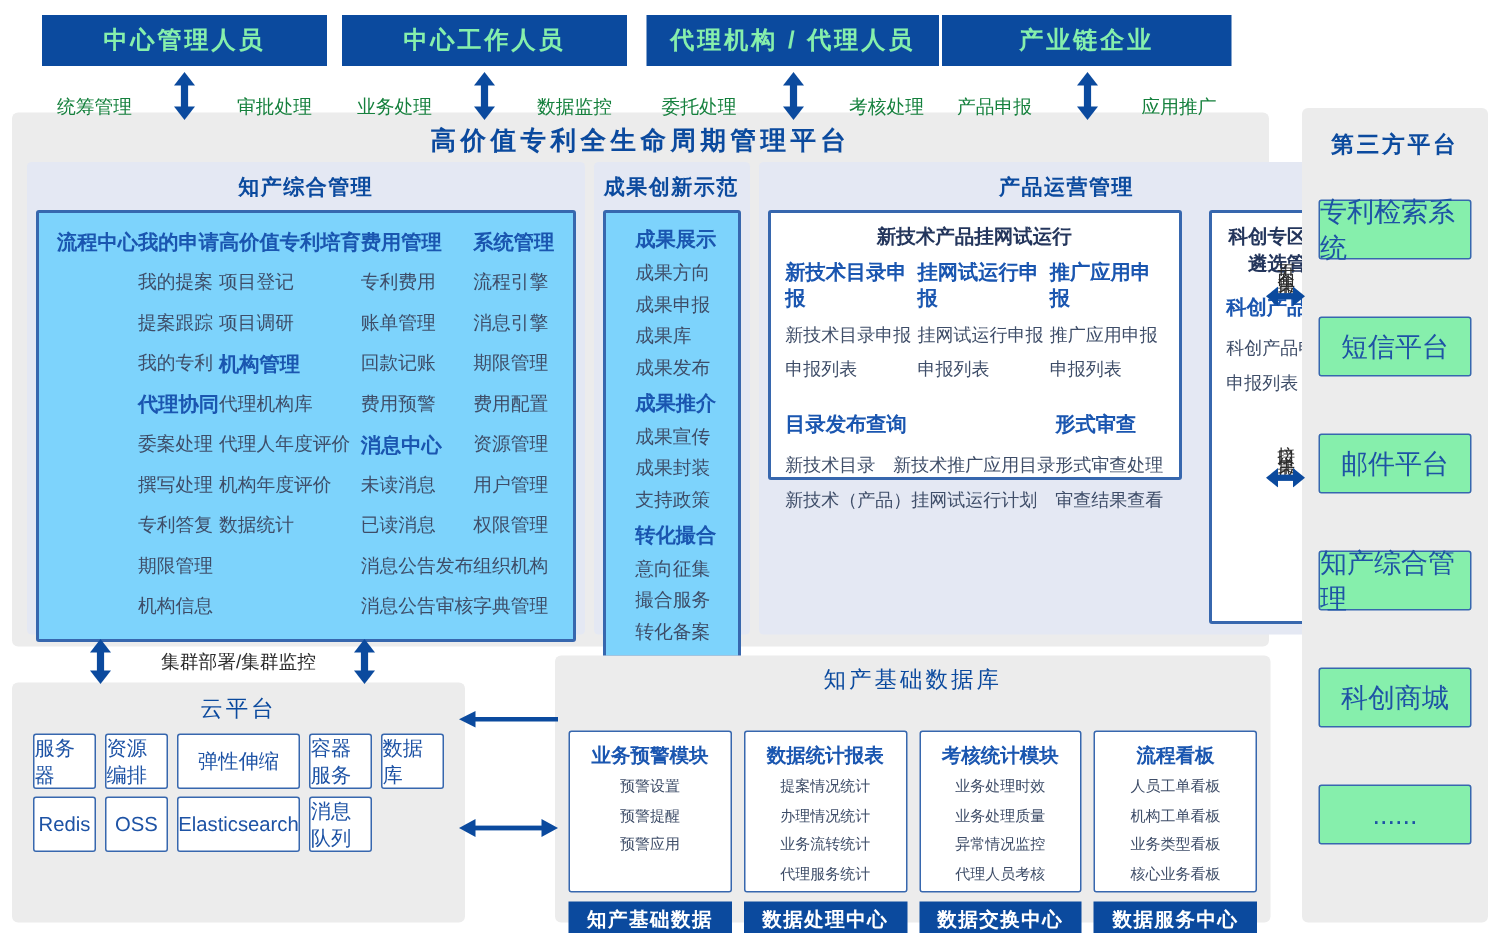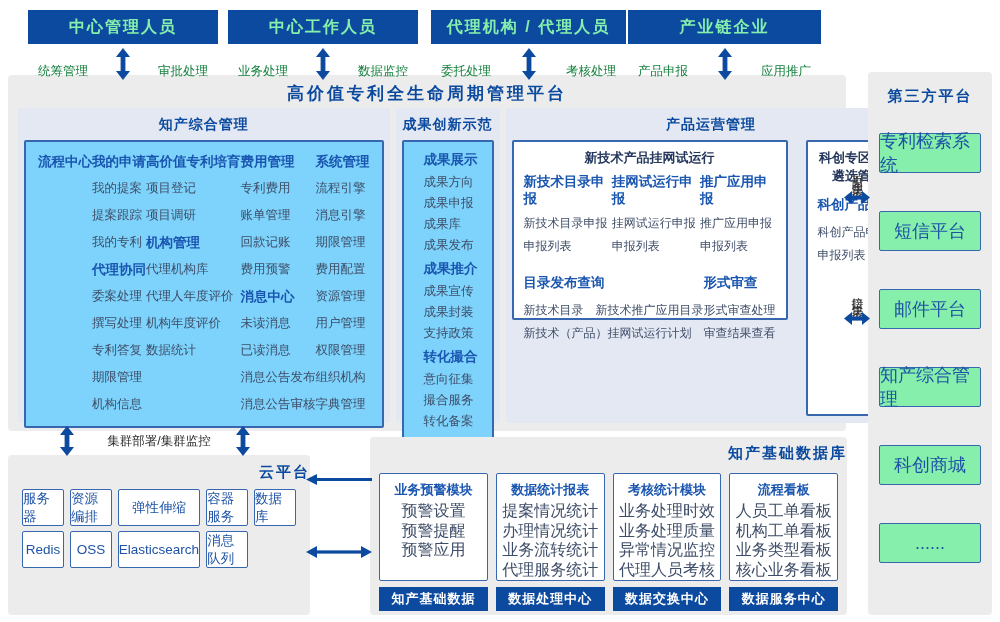--- a/index.html
+++ b/index.html
@@ -73,39 +73,39 @@
 
   
   #cluster{position:absolute;left:8px;top:426px;width:302px;height:30px;z-index:5}
   #cluster .lbl{text-align:center;line-height:30px;font-size:12.5px;color:#2b2b2b}
   #cluster svg{position:absolute;top:0}
   #cluster .ca1{left:52px}
   #cluster .ca2{left:228px}
 
   
   #cloud-panel{left:8px;top:455px;width:302px;height:160px}
-  .big-title{text-align:right;font-weight:bold;color:var(--blue);font-size:15px;
+  .big-title{text-align:center;font-weight:normal;color:var(--blue);font-size:15px;
              letter-spacing:2px;padding-top:8px}
   .cloud-grid{display:grid;grid-template-columns:repeat(5,1fr);gap:5px 6px;margin:7px 14px 0}
   .cloud-box{height:37px;background:#fff;border:1.5px solid var(--border);border-radius:2px;
              display:flex;align-items:center;justify-content:center;font-size:13.5px;color:#1e53a5}
 
   
   .mid-arrow{position:absolute;z-index:6}
   #arrow-single{left:306px;top:473px}
   #arrow-double{left:306px;top:545px}
 
   
   #db-panel{left:370px;top:437px;width:477px;height:178px}
   #db-panel .big-title{padding-top:7px}
-  .db-modules{display:flex;gap:8px;margin:10px 9px 0}
+  .db-modules{display:flex;gap:8px;margin:24px 9px 0}
   .db-mod{flex:1;height:108px;background:#fff;border:1.5px solid var(--border);border-radius:2px;
           padding:5px 2px;text-align:center}
   .db-mod .ghead{line-height:22px;font-size:13px}
-  .db-mod .item{line-height:19.5px;font-size:16px}
+  .db-mod .item{line-height:19.5px;font-size:10px}
   .db-bars{display:flex;gap:8px;margin:6px 9px 0}
   .db-bar{flex:1;height:24px;background:var(--blue);color:#fff;font-weight:bold;font-size:13px;
           display:flex;align-items:center;justify-content:center;letter-spacing:1px}
 </style>
 </head>
 <body>
 
 <div class="stage">
 
   <div class="actor a1">

